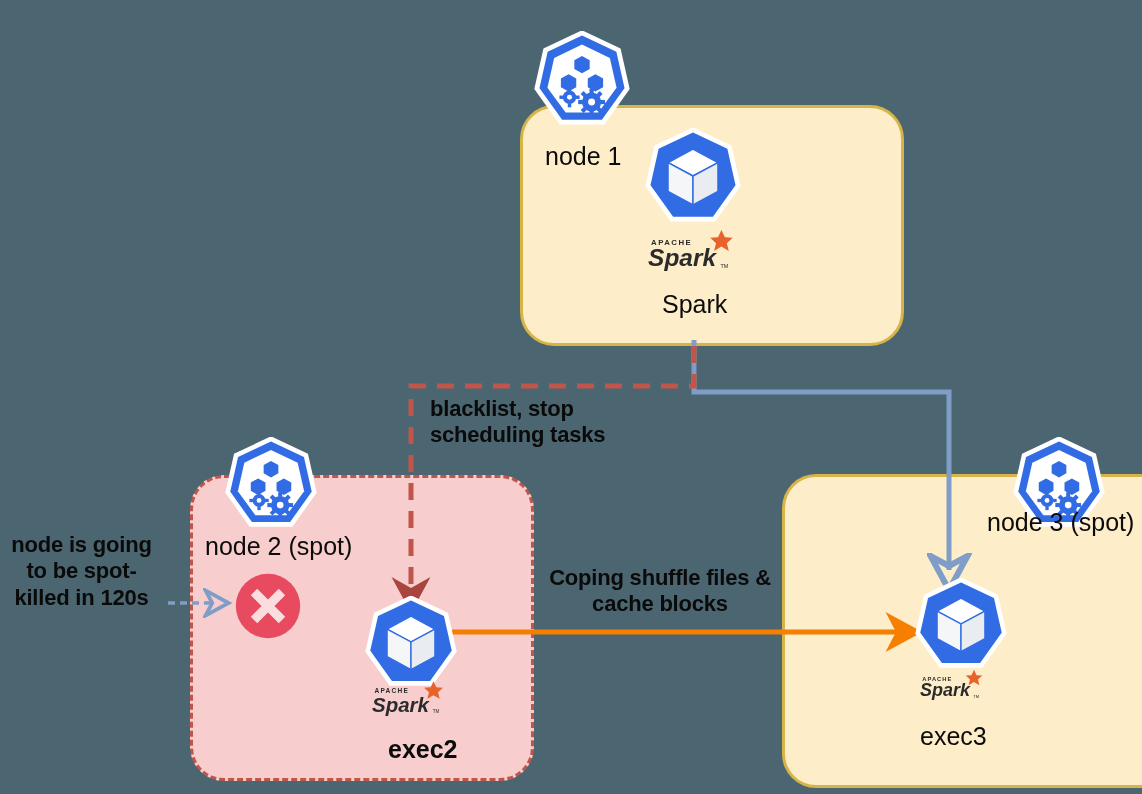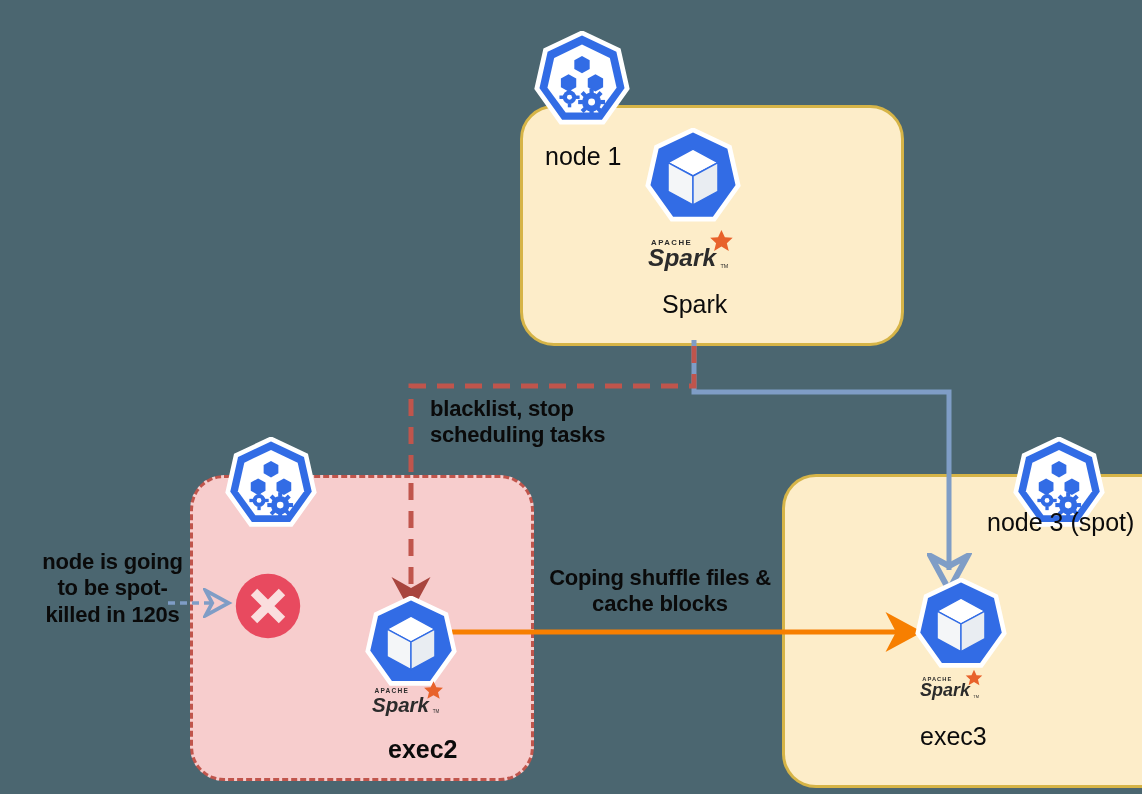--- a/index.html
+++ b/index.html
@@ -57,21 +57,21 @@
     position:absolute;
     font-size:22px;
     font-weight:bold;
     color:#0a0a0a;
     text-align:center;
     line-height:1.2;
     letter-spacing:-0.2px;
   }
   #blacklist-label{left:430px;top:396px;width:230px;text-align:left;}
   #copy-label{left:525px;top:565px;width:270px;}
-  #spotkill-label{left:4px;top:549px;width:155px;text-align:center;margin-left:31px;}
+  #spotkill-label{left:4px;top:532px;width:155px;text-align:center;}
 
   
   .icon{position:absolute;}
   .k8s-icon svg, .cube-icon svg, .spark-logo svg, .xmark svg{display:block;}
 
   #k8s-1{left:534px;top:31px;width:96px;height:96px;}
   #k8s-2{left:225px;top:437px;width:92px;height:92px;}
   #k8s-3{left:1013px;top:437px;width:92px;height:92px;}
 
   #cube-driver{left:645px;top:128px;width:96px;height:96px;}
@@ -214,20 +214,21 @@
             <rect x="-2.2" y="-14" width="4.4" height="5"></rect>
               <rect x="-2.2" y="9" width="4.4" height="5"></rect>
             <rect x="-14" y="-2.2" width="5" height="4.4"></rect>
               <rect x="9" y="-2.2" width="5" height="4.4"></rect>
           </g>
         </g>
         <circle cx="60" cy="74" r="3.6" fill="#ffffff"></circle>
       </g>
     </svg>
   </div>
+  <div class="node-label" id="node2-label">node 2 (spot)</div>
 
   <div class="icon xmark" id="xmark-node2">
     <svg viewBox="0 0 100 100" width="70" height="70">
       <circle cx="50" cy="50" r="46" fill="#e84a5f"></circle>
       <path d="M30,30 L70,70 M70,30 L30,70" stroke="#fadede" stroke-width="13" stroke-linecap="butt"></path>
     </svg>
   </div>
 
   <div class="icon cube-icon" id="cube-exec2">
     <svg viewBox="0 0 100 100" width="92" height="92">

